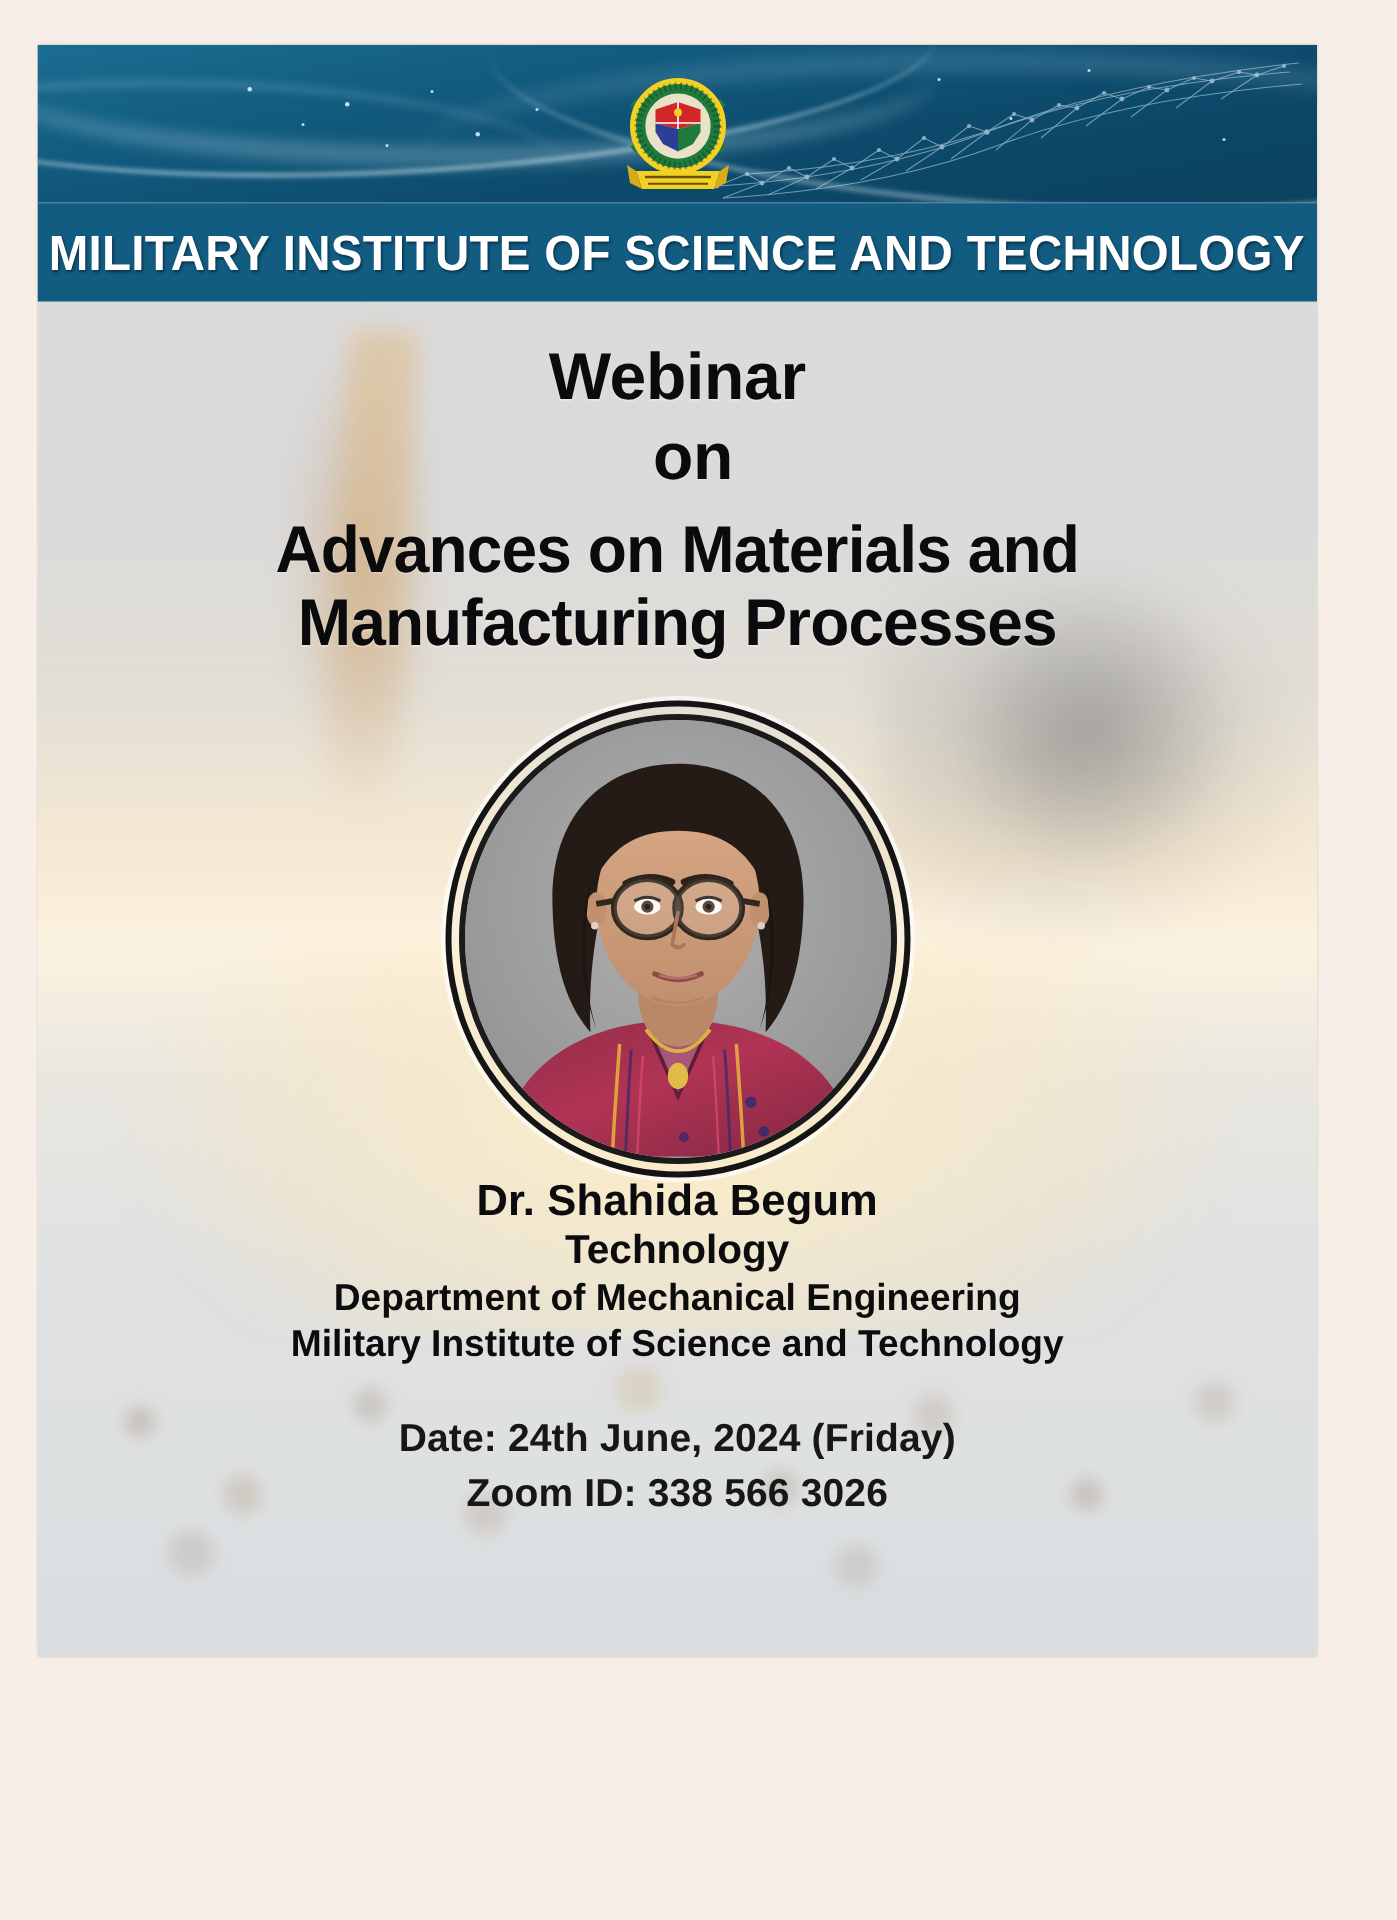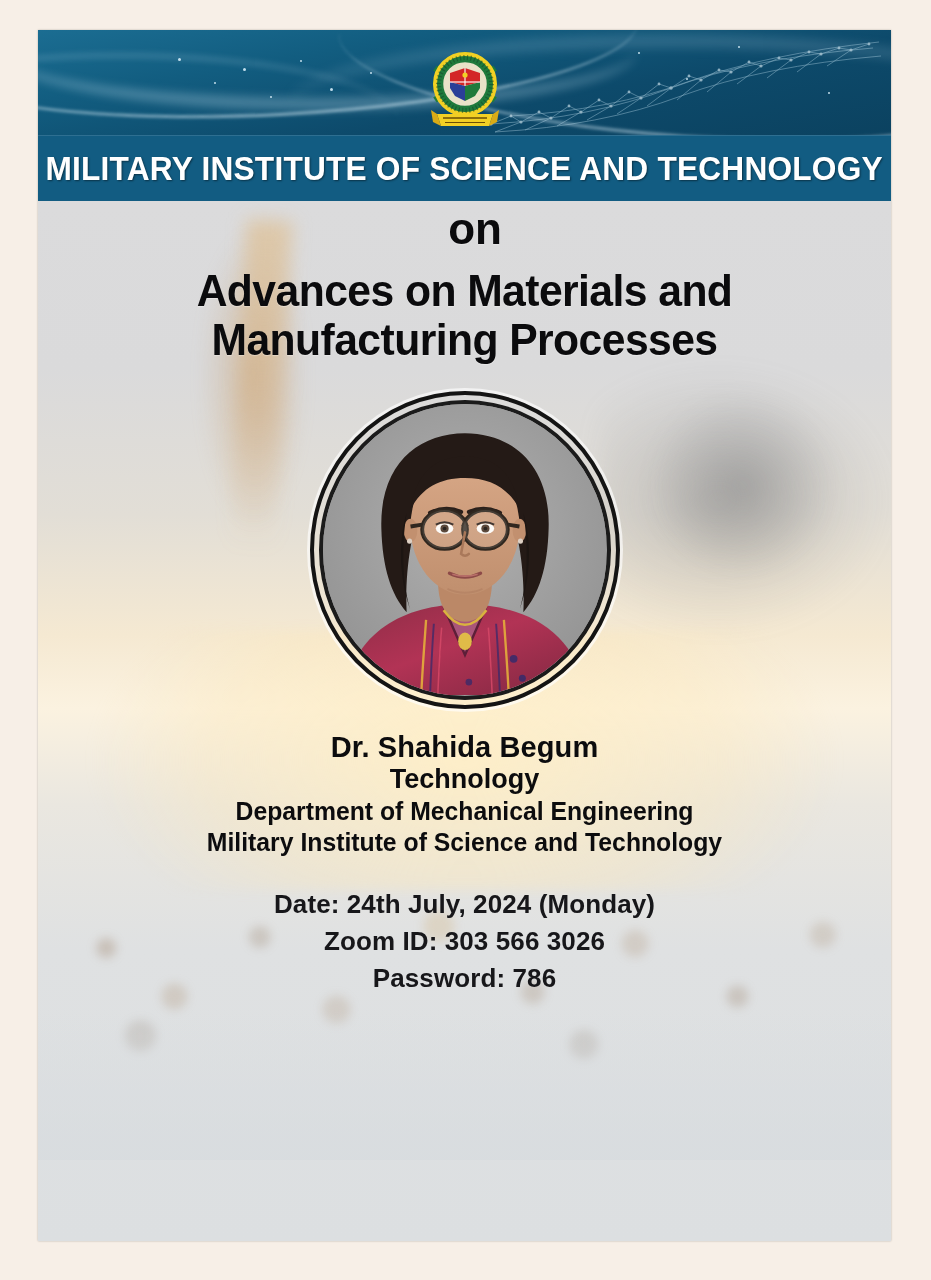--- a/index.html
+++ b/index.html
@@ -4,22 +4,22 @@
 <style>
   * { margin:0; padding:0; box-sizing:border-box; }
   html, body {
     width:931px; height:1280px;
     background:#f7efe7;
     font-family:"Liberation Sans", sans-serif;
     overflow:hidden;
   }
   #poster {
     position:absolute;
-    left:38px; top:30px;
-    width:853px; height:1211px;
+    left:25px; top:30px;
+    width:853px; height:1074px;
     background:linear-gradient(to bottom,
       #dcdcdd 0%, #dadadb 28%, #e2ded6 40%,
       #f5e9d2 50%, #fbf2e0 56%, #eae7e0 64%,
       #dfe1e2 76%, #dcdfe1 100%);
     overflow:hidden;
     box-shadow:0 0 2px rgba(0,0,0,.25);
   }
 
   
   .bg-smudge { position:absolute; pointer-events:none; }
@@ -176,21 +176,21 @@
   #portrait-ring-inner {
     position:absolute; inset:9px;
     border-radius:50%;
     border:4px solid #1b1b1b;
     overflow:hidden;
     background:#9c9c9c;
   }
   #photo { position:absolute; inset:0; }
 
   
-  #speaker { margin-top:22px; }
+  #speaker { }
   #speaker-name {
     font-size:29px; font-weight:bold; color:#0c0c0e;
     line-height:1.16; letter-spacing:.1px;
   }
   #speaker-title {
     font-size:27px; font-weight:bold; color:#0c0c0e;
     line-height:1.18;
   }
   .speaker-aff {
     font-size:25px; font-weight:bold; color:#0c0c0e;
@@ -339,20 +339,21 @@
       </g>
     </svg>
   </div>
 
   <div id="titlebar">
     <div class="txt">MILITARY INSTITUTE OF SCIENCE AND TECHNOLOGY</div>
   </div>
 
   <div id="content">
 
+    <div id="webinar-word" class="webinar-line">Webinar</div>
     <div id="on-word" class="webinar-line">on</div>
 
     <div id="topic">
       <div>Advances on Materials and</div>
       <div>Manufacturing Processes</div>
     </div>
 
     <div id="portrait-wrap">
       <div id="portrait-ring-outer"></div>
       <div id="portrait-ring-inner">
@@ -453,20 +454,19 @@
     </div>
 
     <div id="speaker">
       <div id="speaker-name">Dr. Shahida Begum</div>
       <div id="speaker-title">Technology</div>
       <div class="speaker-aff">Department of Mechanical Engineering</div>
       <div class="speaker-aff">Military Institute of Science and Technology</div>
     </div>
 
     <div id="details">
-      <div class="detail-line">Date: 24th July, 2024 (Monday)</div>
-      <div class="detail-line">Zoom ID: 303 566 3026</div>
-      <div class="detail-line">Password: 786</div>
+      <div class="detail-line">Date: 24th June, 2024 (Friday)</div>
+      <div class="detail-line">Zoom ID: 338 566 3026</div>
     </div>
   </div>
 
 
 </div>
 
 </body></html>

